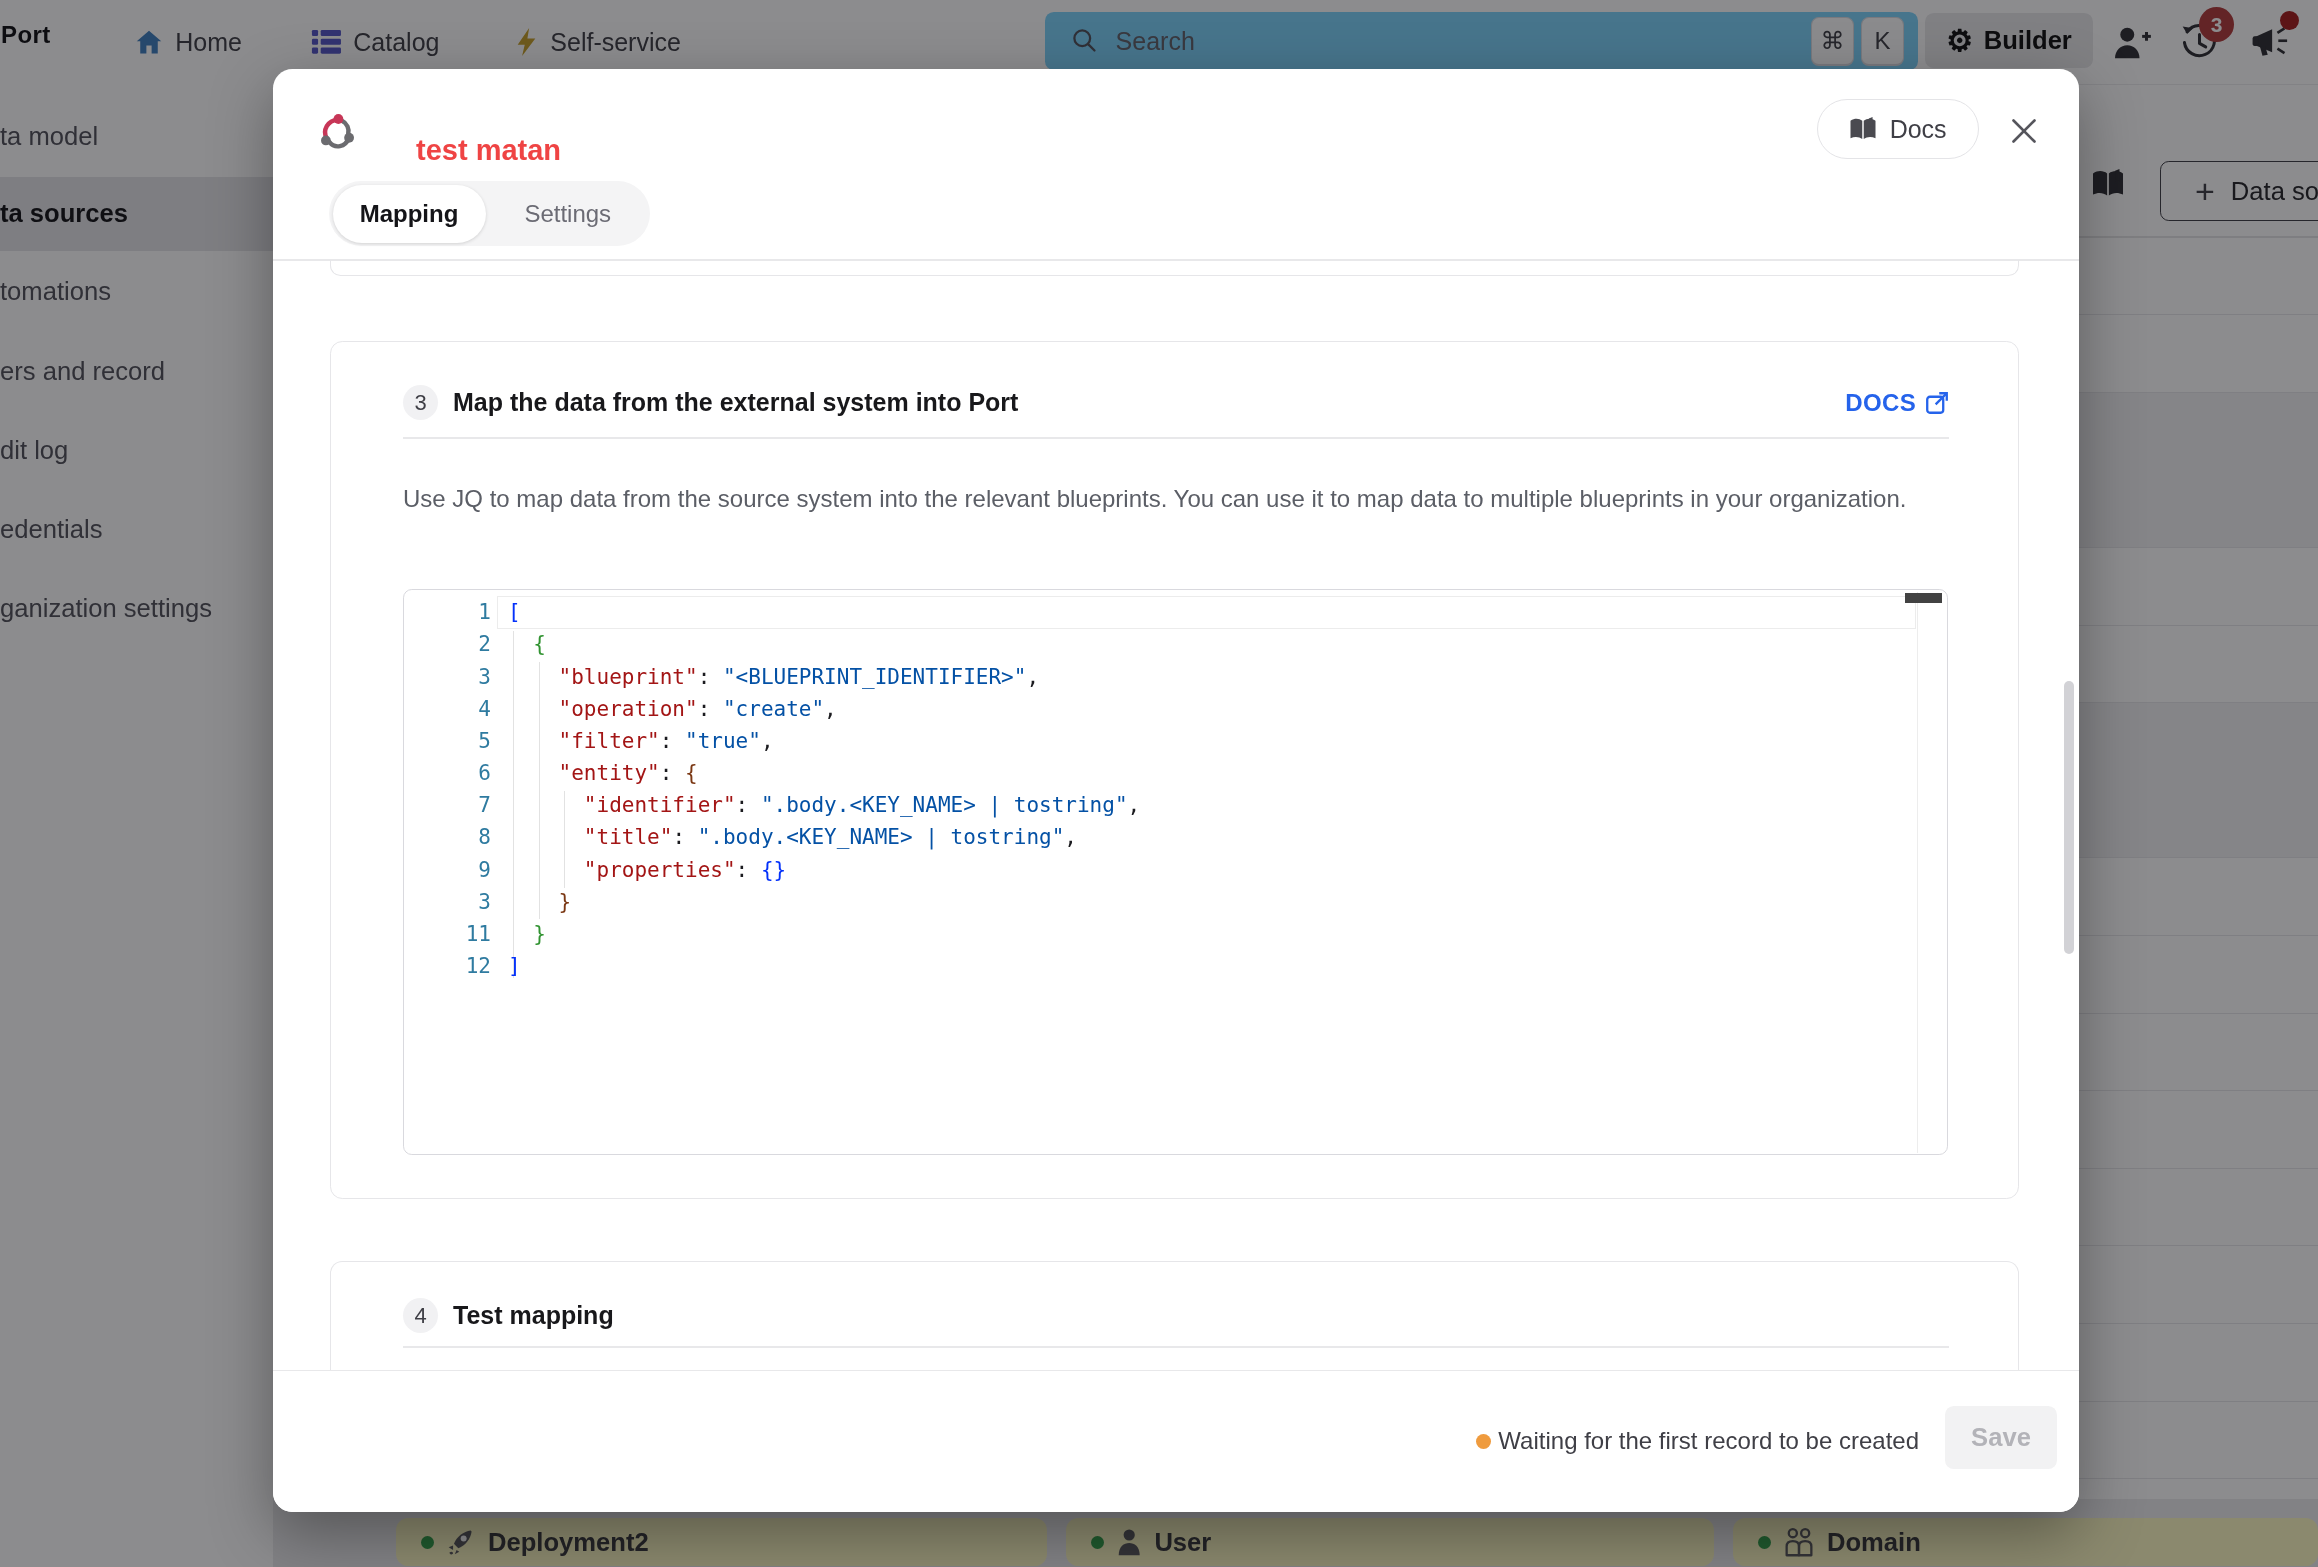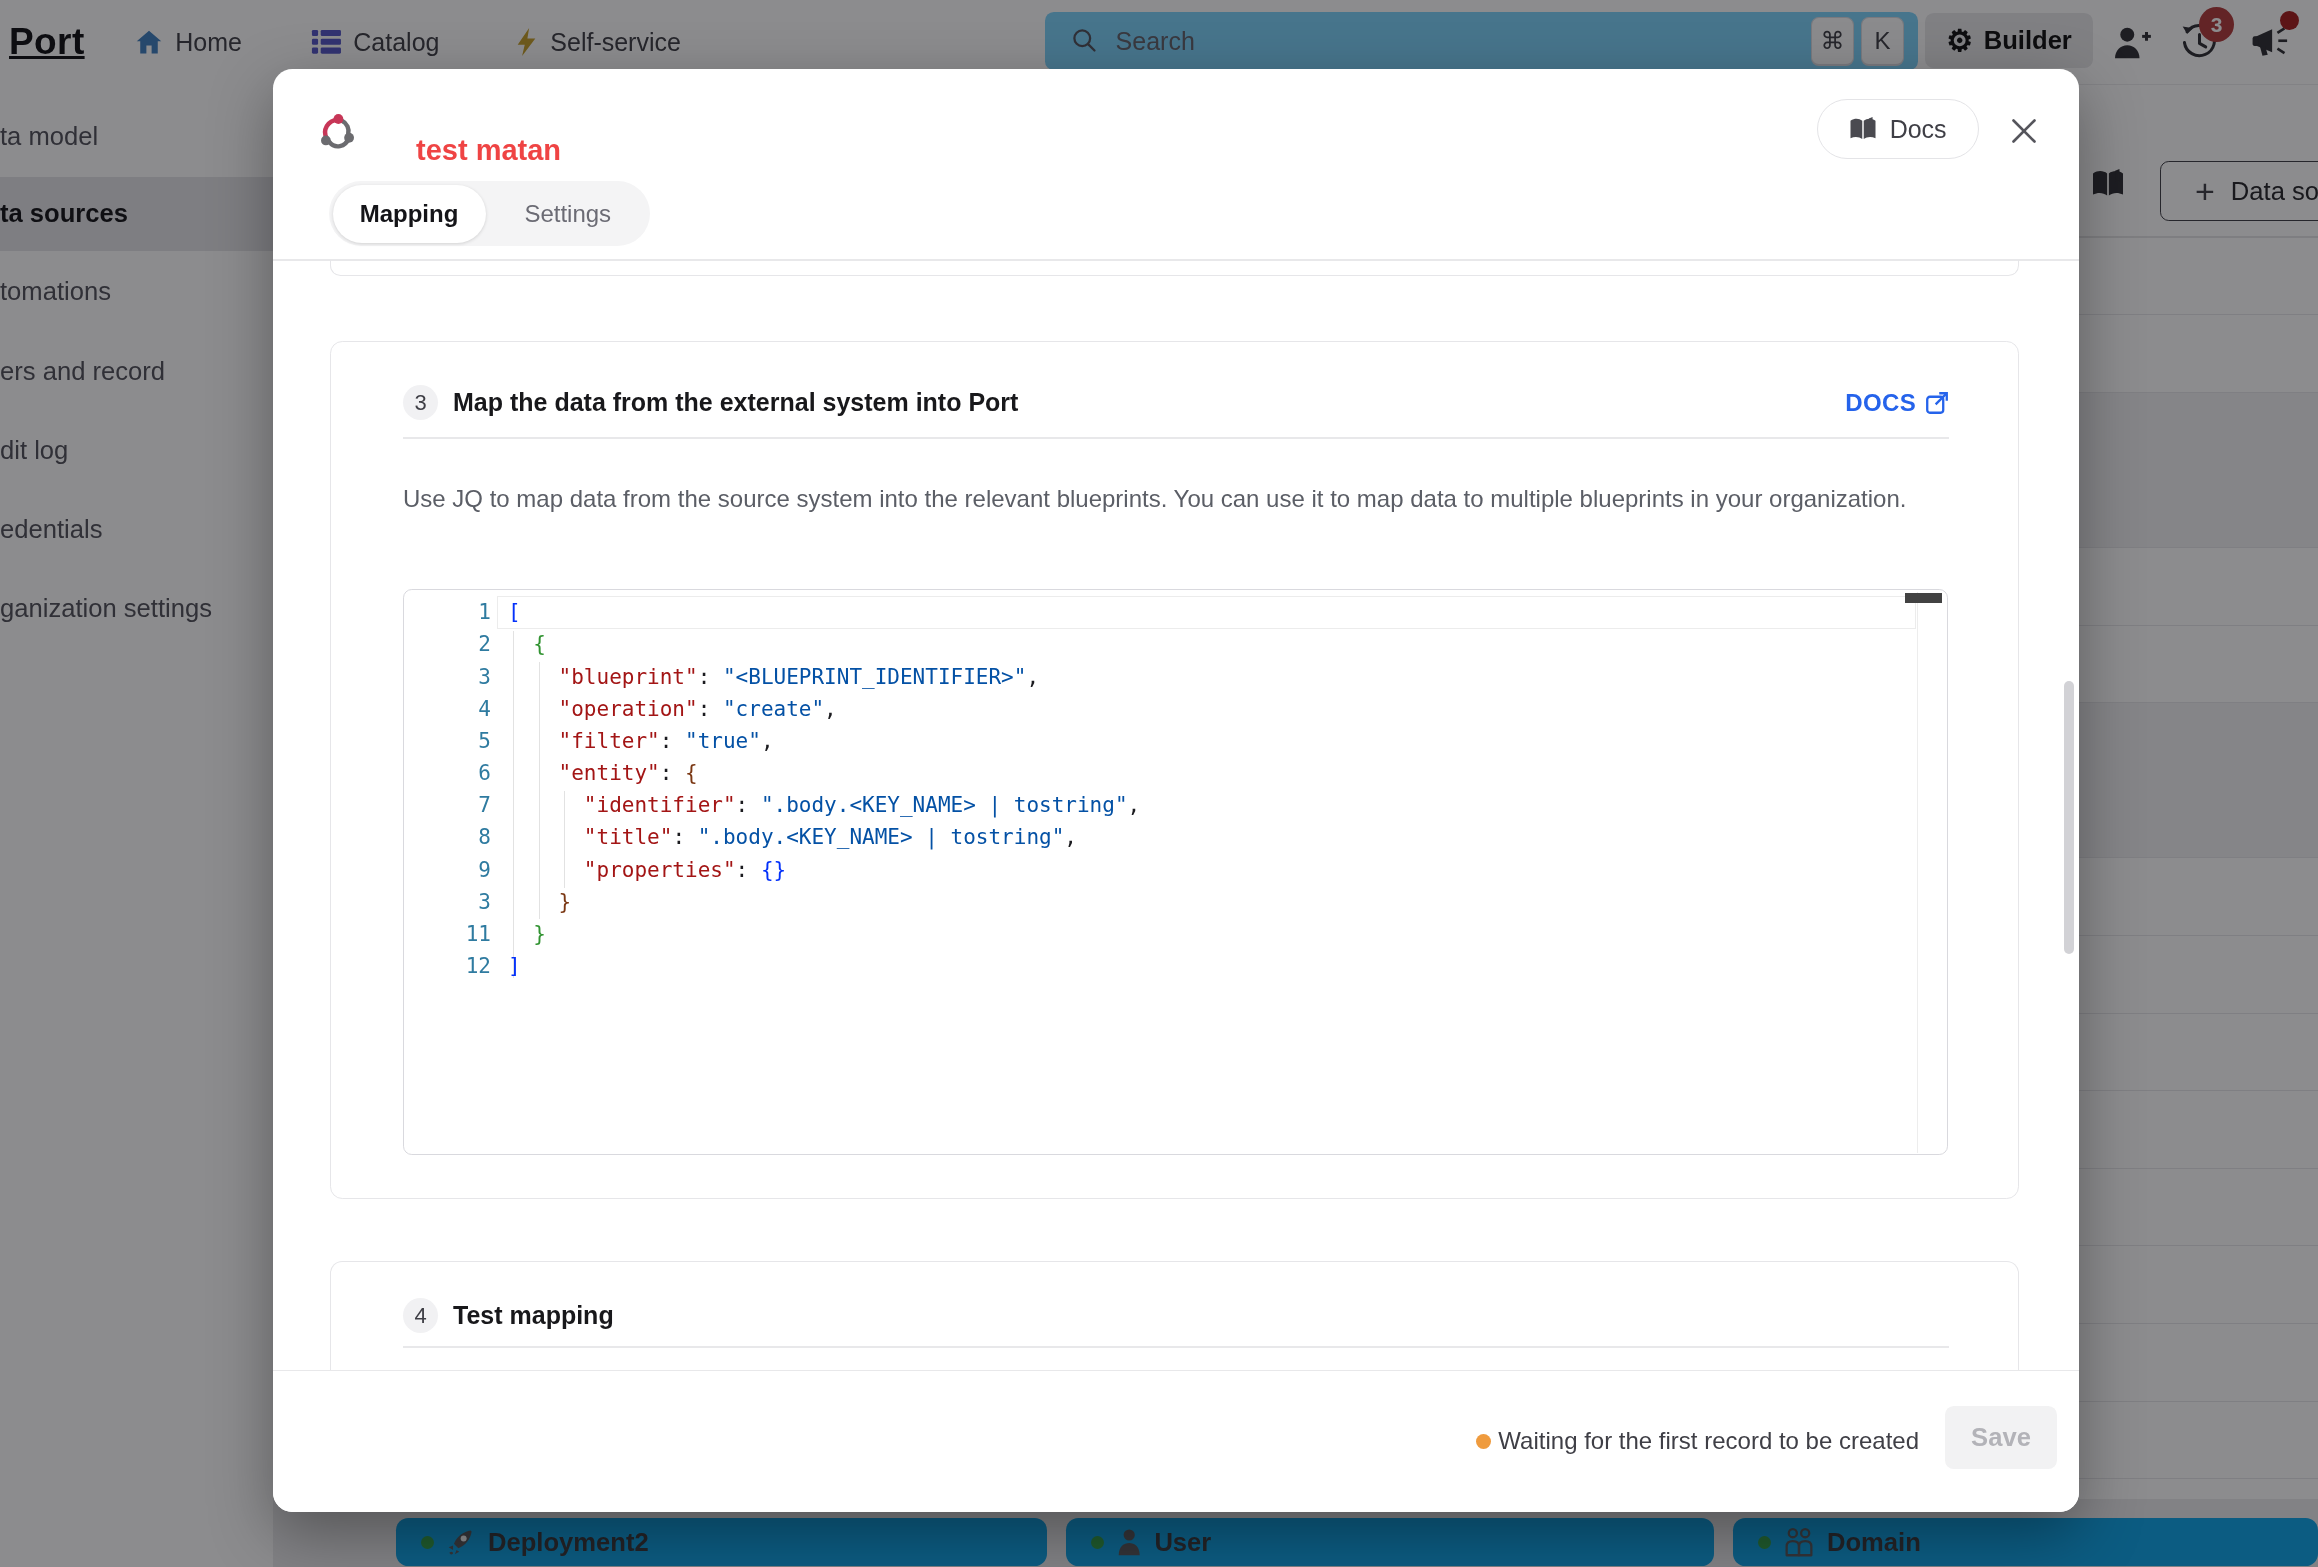--- a/index.html
+++ b/index.html
@@ -1,21 +1,21 @@
 <!DOCTYPE html>
 <html style="font-size:14px"><head>
 <meta charset="utf-8">
 <style>
   html,body{margin:0;padding:0;background:#555;}
   .page{position:relative;width:2319px;height:1567px;overflow:hidden;background:#fff;
         font-family:"Liberation Sans",sans-serif;color:#18181b;}
 
   
   .topnav{position:absolute;left:0;top:0;width:2319px;height:84px;background:#fff;border-bottom:0.9px solid #ececee;z-index:2;}
-  .logo{position:absolute;left:9px;top:21px;font-size:37px;font-weight:700;letter-spacing:0.4px;color:#101014;text-decoration:underline;}
+  .logo{position:absolute;left:1px;top:21px;font-size:24px;font-weight:700;letter-spacing:0.4px;color:#101014;}
   .nav-item{position:absolute;top:0;height:84px;display:flex;align-items:center;gap:12.3px;font-size:25px;color:#3f3f46;cursor:pointer;}
   .nav-item .ni-icon{display:inline-flex;}
   .searchbox{position:absolute;left:1045px;top:12.3px;width:873px;height:58px;background:#7dd3fc;border-radius:8.8px;display:flex;align-items:center;padding:0 14px 0 25px;box-sizing:border-box;}
   .s-ph{font-size:25px;color:#62626b;margin-left:17.6px;flex:1;}
   .keycap{display:inline-flex;align-items:center;justify-content:center;min-width:41px;height:46px;margin-left:7px;background:#fdfdfd;border:0.9px solid #dcdce0;border-bottom-width:2.6px;border-radius:8px;font-size:24px;color:#3f3f46;}
   .builder{position:absolute;left:1925px;top:13.2px;width:168px;height:55px;background:#e9e9eb;border:none;border-radius:8.8px;display:flex;align-items:center;justify-content:center;gap:10.6px;font-family:inherit;font-size:25.6px;font-weight:600;color:#111;cursor:pointer;}
   .gear-glyph{font-size:30px;line-height:1;}
   .icon-btn{position:absolute;top:19.4px;width:46px;height:46px;display:flex;align-items:center;justify-content:center;cursor:pointer;}
   .nav-badge{position:absolute;left:23px;top:-12.3px;min-width:35px;height:35px;border-radius:17.6px;background:#b23b3b;color:#fff;font-size:21px;font-weight:600;display:flex;align-items:center;justify-content:center;}
   .alert-dot{position:absolute;right:-7px;top:-8.8px;width:19.4px;height:19.4px;border-radius:50%;background:#a51d1d;}
@@ -28,21 +28,21 @@
 
   
   .behind{position:absolute;left:273px;top:84px;width:2045px;height:1484px;background:#fff;z-index:1;}
   .book-bg{position:absolute;left:1818px;top:85px;}
   .ds-btn{position:absolute;left:1887px;top:77px;width:264px;height:60px;border:1.8px solid #3f3f46;background:#fff;border-radius:8.8px;display:flex;align-items:center;gap:16px;padding:0 0 0 34px;box-sizing:border-box;font-family:inherit;font-size:25.6px;color:#26262b;cursor:pointer;}
   .ds-plus{font-size:34px;font-weight:400;line-height:1;color:#3f3f46;}
   .behind-divider{position:absolute;left:0;top:152px;width:2045px;height:1.8px;background:#e4e4e7;}
   .bg-row{position:absolute;left:0;width:2045px;height:78px;border-bottom:0.9px solid #e7e7ea;box-sizing:border-box;}
   .bg-row.shade{background:#f2f2f4;}
   .bottom-strip{position:absolute;left:0;top:1415px;width:2045px;height:69px;background:#ececee;}
-  .b-card{position:absolute;top:19.4px;height:48px;background:#0ea5e9;border-radius:12.3px;display:flex;align-items:center;gap:0;cursor:pointer;}
+  .b-card{position:absolute;top:19.4px;height:48px;background:#fef9c3;border-radius:12.3px;display:flex;align-items:center;gap:0;cursor:pointer;}
   .b-dot{width:13.2px;height:13.2px;border-radius:50%;background:#34a04a;margin-left:25px;flex:none;}
   .b-ic{margin-left:12.3px;display:inline-flex;flex:none;}
   .b-label{margin-left:11.5px;font-size:25.6px;font-weight:600;color:#3a3a3e;white-space:nowrap;}
 
   
   .backdrop{position:absolute;left:0;top:0;width:2319px;height:1567px;background:rgba(10,10,14,0.47);z-index:10;}
   .modal{position:absolute;left:273px;top:69px;width:1806px;height:1443px;background:#fff;border-radius:19.4px;z-index:20;box-shadow:0 21px 62px rgba(0,0,0,.35);}
   .m-title{position:absolute;left:99px;top:46px;font-size:29px;font-weight:600;color:#ef4444;margin-left:44px;}
   .wh-icon{position:absolute;left:44px;top:42px;}
   .docs-btn{position:absolute;left:1544px;top:30px;width:162px;height:60px;background:#fff;border:1.8px solid #e4e4e7;border-radius:30px;display:flex;align-items:center;justify-content:center;gap:12.3px;font-family:inherit;font-size:25px;color:#3f3f46;cursor:pointer;}

